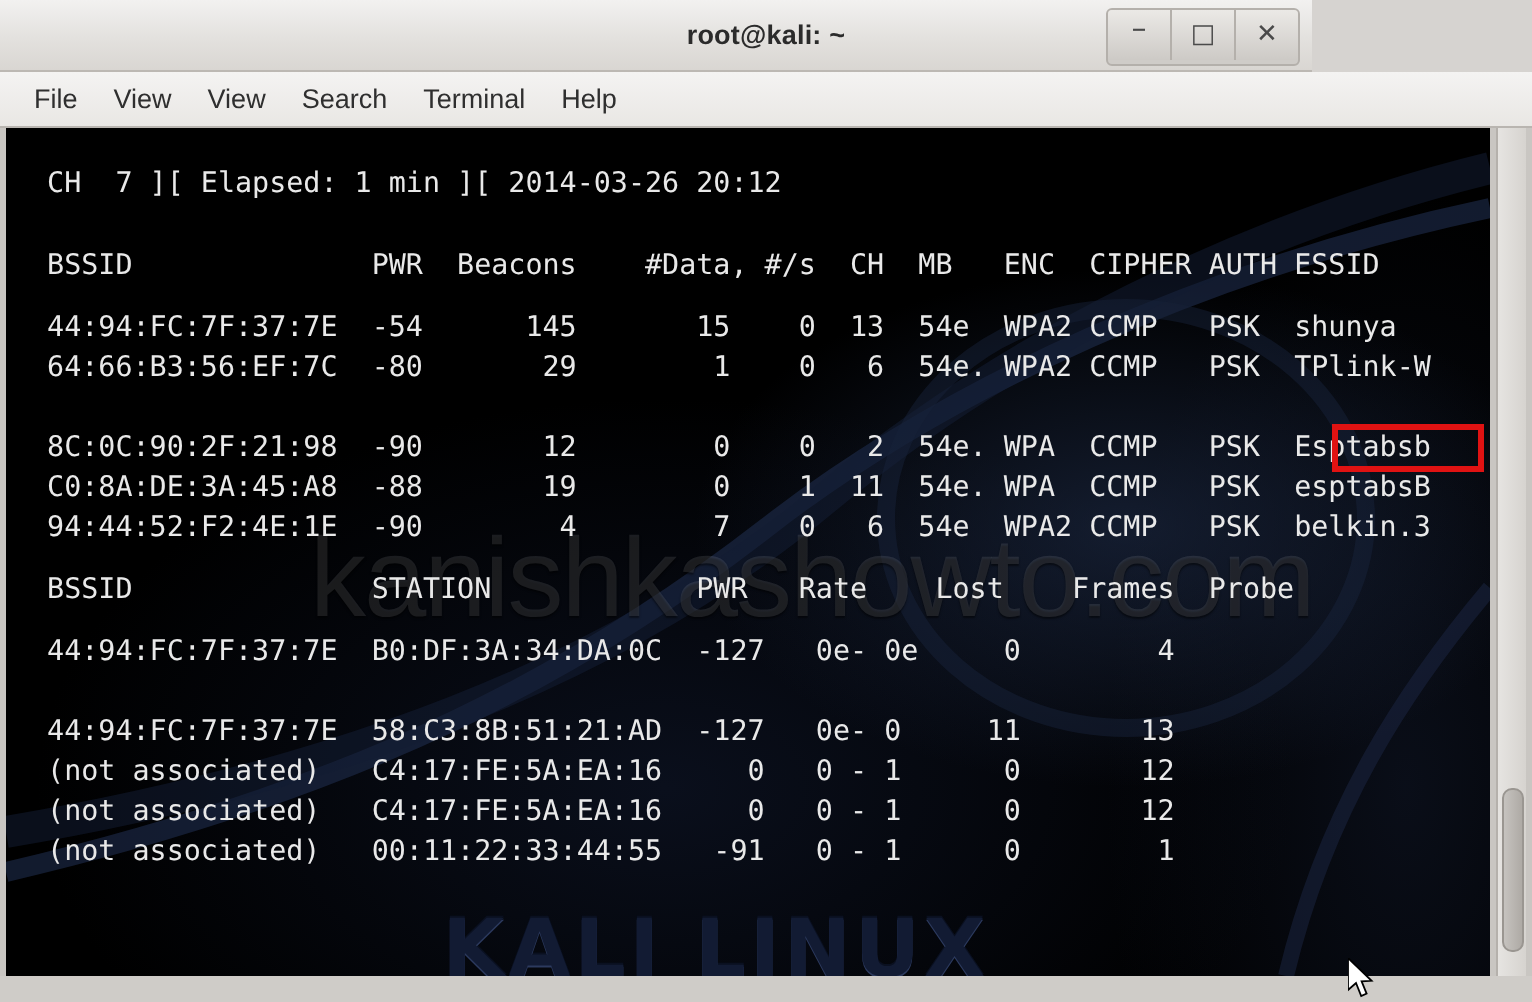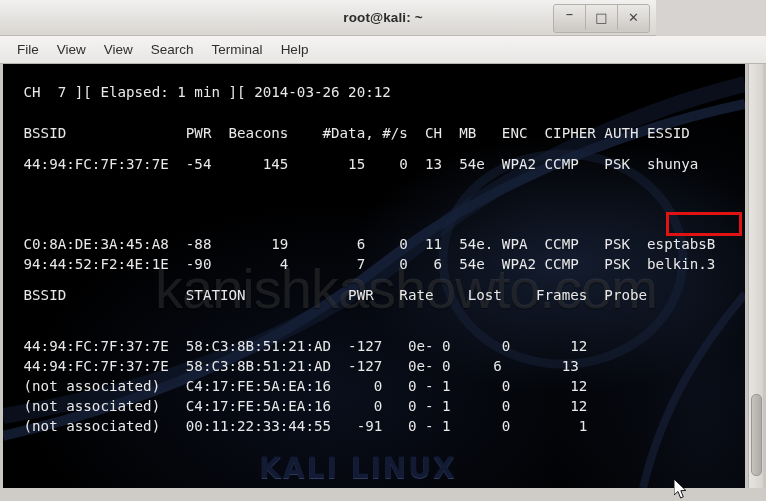--- a/index.html
+++ b/index.html
@@ -138,21 +138,21 @@
   }
   
   #kali-logo {
     position: absolute;
     left: 145px;
     top: 388px;
     width: 420px;
     text-align: center;
     font-family: "DejaVu Sans", sans-serif;
     font-weight: bold;
-    font-size: 28px;
+    font-size: 40px;
     letter-spacing: 2px;
     color: #121b33;
     text-shadow: 0 1px 0 #2c3a5e, 0 -1px 0 #0a1020;
     pointer-events: none;
     white-space: nowrap;
   }
   
   #watermark {
     position: absolute;
     left: 74px;
@@ -293,27 +293,29 @@
       <div id="watermark2">kanishkashowto.com</div>
       <div id="watermark">kanishkashowto.com</div>
 
       <div id="screen">
 
         <div class="line" style="top:18px"> CH  7 ][ Elapsed: 1 min ][ 2014-03-26 20:12</div>
 
         <div class="line" style="top:59px"> BSSID              PWR  Beacons    #Data, #/s  CH  MB   ENC  CIPHER AUTH ESSID</div>
 
         <div class="line" style="top:90px"> 44:94:FC:7F:37:7E  -54      145       15    0  13  54e  WPA2 CCMP   PSK  shunya</div>
-        <div class="line" style="top:170px"> C0:8A:DE:3A:45:A8  -88       19        6    0  11  54e. WPA  CCMP   PSK  esptabsB</div>
+        <div class="line" style="top:110px"> 64:66:B3:56:EF:7C  -80       29        1    0   6  54e. WPA2 CCMP   PSK  TPlink-W</div>
+        <div class="line" style="top:150px"> 8C:0C:90:2F:21:98  -90       12        0    0   2  54e. WPA  CCMP   PSK  Esptabsb</div>
+        <div class="line" style="top:170px"> C0:8A:DE:3A:45:A8  -88       19        0    1  11  54e. WPA  CCMP   PSK  esptabsB</div>
         <div class="line" style="top:190px"> 94:44:52:F2:4E:1E  -90        4        7    0   6  54e  WPA2 CCMP   PSK  belkin.3</div>
 
         <div class="line" style="top:221px"> BSSID              STATION            PWR   Rate    Lost    Frames  Probe</div>
 
-        <div class="line" style="top:272px"> 44:94:FC:7F:37:7E  58:C3:8B:51:21:AD  -127   0e- 0      0       12</div>
-        <div class="line" style="top:292px"> 44:94:FC:7F:37:7E  58:C3:8B:51:21:AD  -127   0e- 0     6       13</div>
+        <div class="line" style="top:252px"> 44:94:FC:7F:37:7E  B0:DF:3A:34:DA:0C  -127   0e- 0e     0        4</div>
+        <div class="line" style="top:292px"> 44:94:FC:7F:37:7E  58:C3:8B:51:21:AD  -127   0e- 0     11       13</div>
         <div class="line" style="top:312px"> (not associated)   C4:17:FE:5A:EA:16     0   0 - 1      0       12</div>
         <div class="line" style="top:332px"> (not associated)   C4:17:FE:5A:EA:16     0   0 - 1      0       12</div>
         <div class="line" style="top:352px"> (not associated)   00:11:22:33:44:55   -91   0 - 1      0        1</div>
       </div>
 
       <div id="essid-highlight"></div>
     </div>
 
     <div id="scrollbar">
       <div id="scrollthumb"></div>

